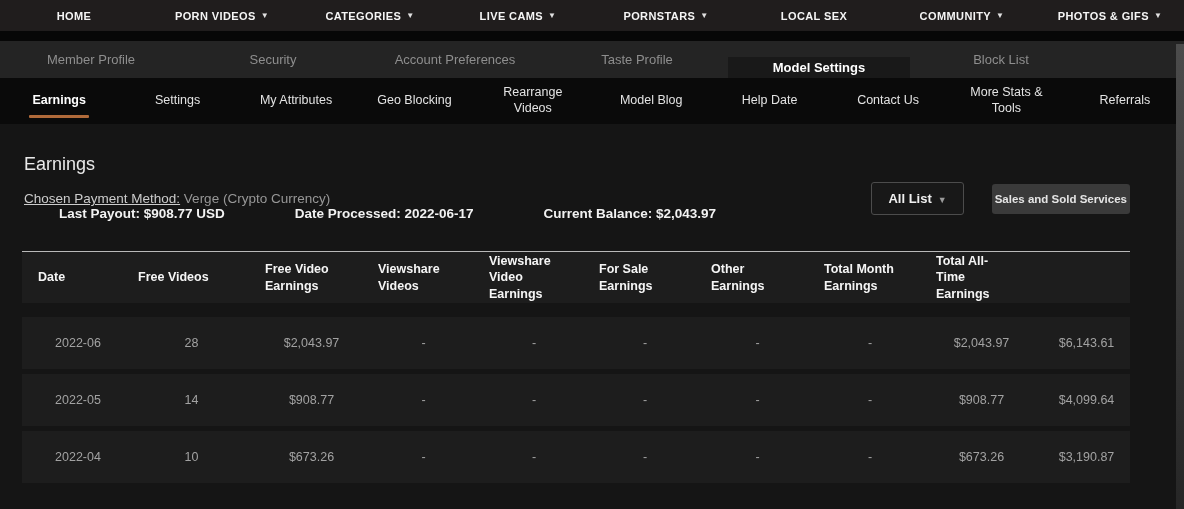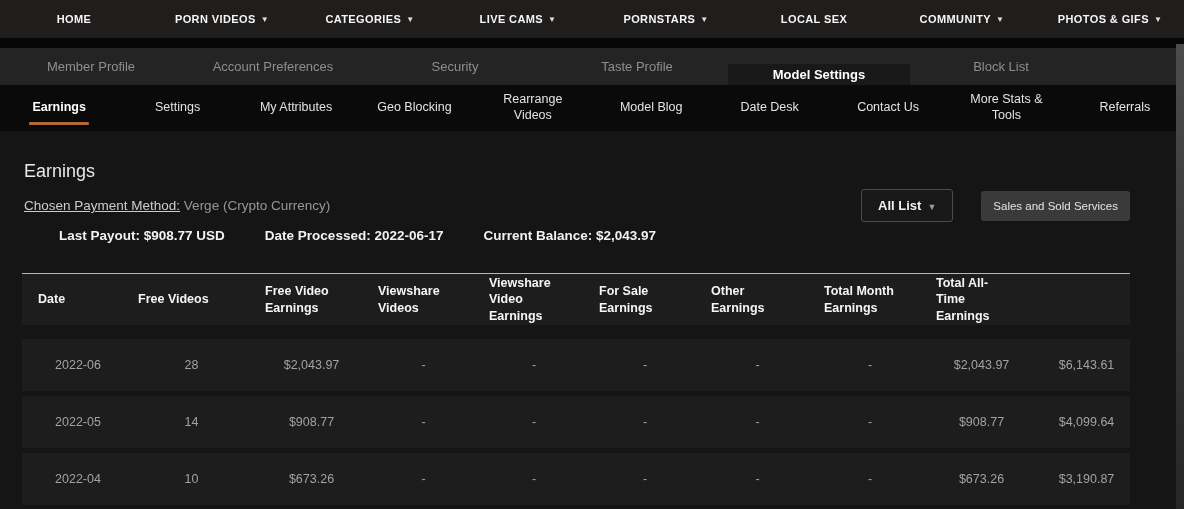--- a/index.html
+++ b/index.html
@@ -5,21 +5,21 @@
   * { box-sizing: border-box; margin: 0; padding: 0; }
   html, body { width: 1184px; height: 509px; overflow: hidden; }
   body {
     background: #151515;
     font-family: "Liberation Sans", sans-serif;
     position: relative;
   }
 
   
   .topnav {
-    height: 38px;
+    height: 31px;
     background: #201d1d;
     display: flex;
     align-items: stretch;
   }
   .topnav .nav-item {
     flex: 1;
     display: flex;
     align-items: center;
     justify-content: center;
     color: #f5f5f5;
@@ -100,23 +100,22 @@
   h1.page-title {
     margin-top: 30px;
     font-size: 18px;
     font-weight: 400;
     color: #e9e9e9;
   }
   .payment-line { margin-top: 16px; font-size: 13.5px; }
   .payment-line .pm-label { color: #cccccc; text-decoration: underline; }
   .payment-line .pm-value { color: #979797; }
   .stats-line {
-    margin-top: 15px;
-    display: flex;
-    gap: 40px;
+    display: flex;
+    gap: 70px;
     font-size: 13.5px;
     font-weight: bold;
     color: #f2f2f2;
     white-space: nowrap;
     padding-left: 35px;
   }
 
   .head-buttons {
     position: absolute;
     top: 28px;
@@ -137,22 +136,22 @@
     cursor: pointer;
   }
   .btn-all-sites .caret { color: #9a9a9a; font-size: 9px; margin-left: 6px; }
   .btn-sales {
     background: #3a3a3a;
     border: none;
     border-radius: 3px;
     color: #e4e4e4;
     font-family: inherit;
     font-size: 11.5px;
-    font-weight: normal;
-    padding: 9px 12px;
+    font-weight: bold;
+    padding: 9px 3px;
     cursor: pointer;
   }
 
   
   .etable { margin: 30px 0 0 -2px; width: 1108px; }
   .erow {
     display: grid;
     grid-template-columns: 100px 127px 113px 111px 110px 112px 113px 112px 111px 99px;
     background: #1d1d1d;
     align-items: center;
@@ -222,37 +221,37 @@
     <div class="nav-item">
       <span>PHOTOS &amp; GIFS</span>
       <span class="caret">▼</span>
     </div>
   </nav>
 <div class="topnav-gap"></div>
 
 <nav class="tabbar2">
   <div class="tabs-inner" id="tabbar2">
       <div class="tab">Member Profile</div>
+      <div class="tab">Security</div>
       <div class="tab">Account Preferences</div>
-      <div class="tab">Security</div>
       <div class="tab">Taste Profile</div>
       <div class="tab active">Model Settings</div>
       <div class="tab">Block List</div>
     </div>
 </nav>
 
 <nav class="tabbar3" id="tabbar3">
     <div class="tab active"><span>Earnings</span></div>
     <div class="tab"><span>Settings</span></div>
     <div class="tab"><span>My Attributes</span></div>
     <div class="tab"><span>Geo Blocking</span></div>
     <div class="tab"><span>Rearrange
 Videos</span></div>
     <div class="tab"><span>Model Blog</span></div>
-    <div class="tab"><span>Date Desk</span></div>
+    <div class="tab"><span>Help Date</span></div>
     <div class="tab"><span>Contact Us</span></div>
     <div class="tab"><span>More Stats &amp;
 Tools</span></div>
     <div class="tab"><span>Referrals</span></div>
   </nav>
 
 <main>
   <h1 class="page-title">Earnings</h1>
 
   <div class="head-buttons">

